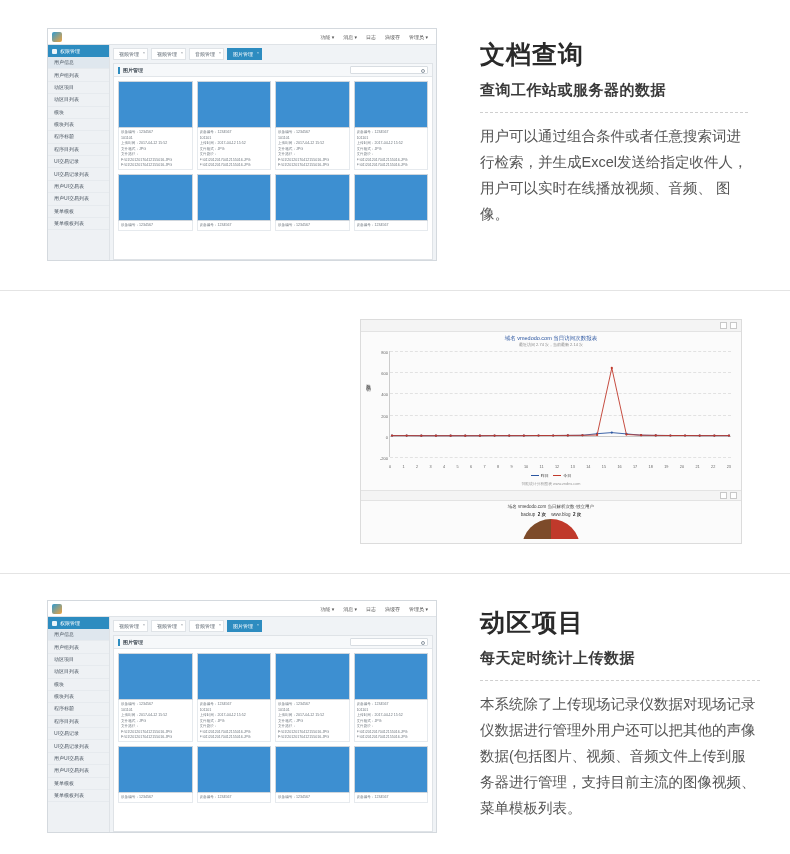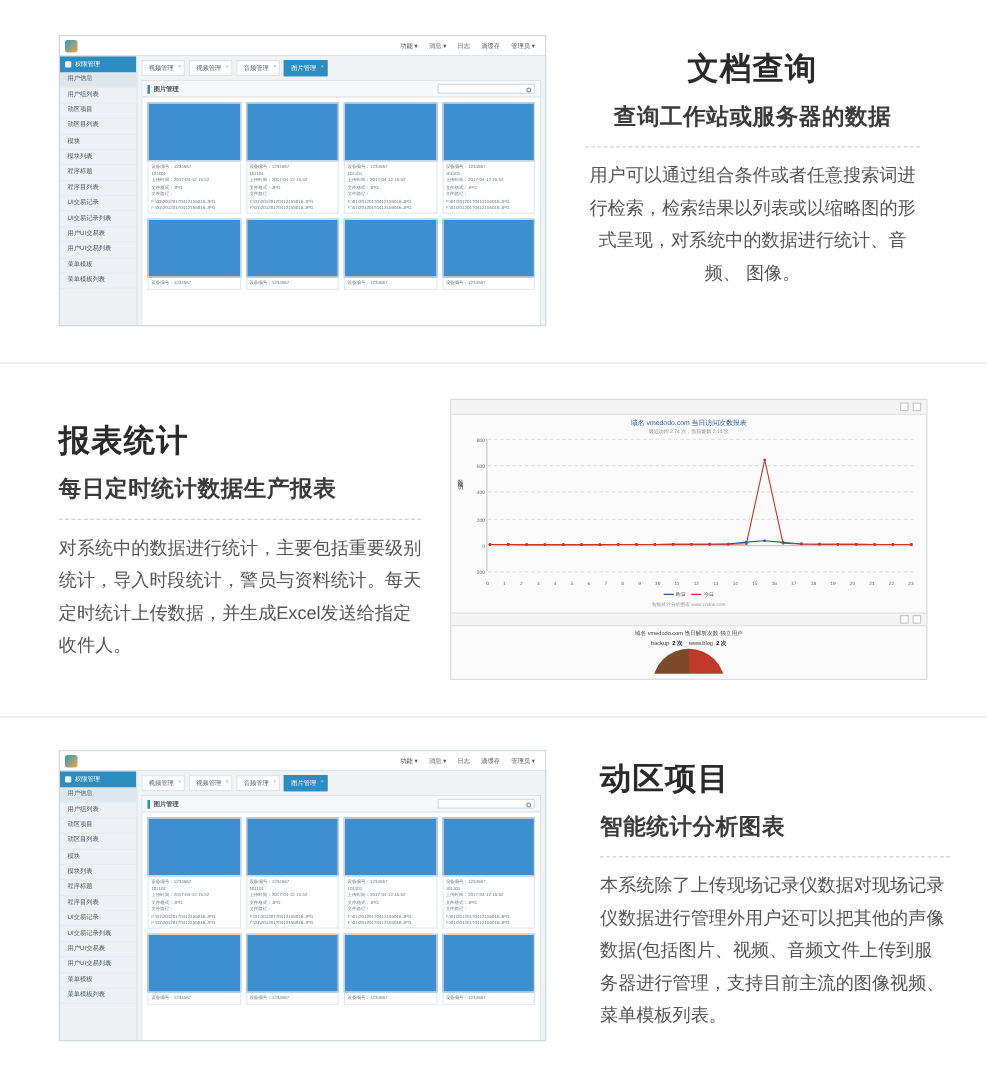--- a/index.html
+++ b/index.html
@@ -149,39 +149,39 @@
   
   .txt-block { }
   .txt-title {
     font-size: 25px;
     font-weight: bold;
     color: #2a2a2a;
     letter-spacing: 1px;
     margin: 0 0 10px 0;
   }
   .txt-sub {
-    font-size: 18px;
+    font-size: 15px;
     font-weight: bold;
     color: #3a3a3a;
     margin: 0 0 10px 0;
     padding-bottom: 12px;
     border-bottom: 1px dashed #cfcfcf;
     letter-spacing: .5px;
   }
   .txt-body {
     font-size: 14.5px;
     line-height: 26px;
     color: #555;
     margin: 0;
   }
 
   
   #sec1 { height: 290px; padding: 26px 0 0 0; }
   #sec1 .app { position:absolute; left: 47px; top: 28px; width: 390px; height: 233px; }
-  #sec1 .txt { position:absolute; left: 468px; top: 38px; width: 268px; text-align: center; }
+  #sec1 .txt { position:absolute; left: 480px; top: 38px; width: 268px; }
 
   
   #sec2 { height: 282px; }
   #sec2 .txt { position:absolute; left: 47px; top: 45px; width: 290px; }
   .chart-win {
     position:absolute; left: 360px; top: 28px; width: 382px; height: 225px;
     background: #fbfbfb; border: 1px solid #dcdcdc;
   }
   .chart-win .cw-head {
     height: 12px; background:#f4f4f4; border-bottom:1px solid #e3e3e3;
@@ -382,32 +382,27 @@
             </div>
           </div>
         </div>
       </div>
     </div>
   </div>
 
   <div class="txt txt-block">
     <h2 class="txt-title">文档查询</h2>
     <h3 class="txt-sub">查询工作站或服务器的数据</h3>
-    <p class="txt-body">用户可以通过组合条件或者任意搜索词进行检索，检索结果以列表或以缩略图的形式呈现，对系统中的数据进行统计、音频、 图像。</p>
+    <p class="txt-body">用户可以通过组合条件或者任意搜索词进行检索，并生成Excel发送给指定收件人，用户可以实时在线播放视频、音频、 图像。</p>
   </div>
 </div>
 
 <div class="divider"></div>
 
 <div class="section" id="sec2">
-  <div class="txt txt-block">
-    <h2 class="txt-title">报表统计</h2>
-    <h3 class="txt-sub">每日定时统计数据生产报表</h3>
-    <p class="txt-body">对系统中的数据进行统计，主要包括重要级别统计，导入时段统计，警员与资料统计。每天定时统计上传数据，并生成Excel发送给指定收件人。</p>
-  </div>
 
   <div class="chart-win">
     <div class="cw-head">
       <span class="cw-btn"></span>
       <span class="cw-btn"></span>
     </div>
     <div class="chart-title">域名 vmedodo.com 当日访问次数报表</div>
     <div class="chart-sub">最近访问 2.74 次，当前最新 2.14 次</div>
 
     <div class="plot-wrap">
@@ -677,16 +672,16 @@
               </div>
             </div>
           </div>
         </div>
       </div>
     </div>
   </div>
 
   <div class="txt txt-block">
     <h2 class="txt-title">动区项目</h2>
-    <h3 class="txt-sub">智能统计分析图表</h3>
+    <h3 class="txt-sub">每天定时统计上传数据</h3>
     <p class="txt-body">本系统除了上传现场记录仪数据对现场记录仪数据进行管理外用户还可以把其他的声像数据(包括图片、视频、音频文件上传到服务器进行管理，支持目前主流的图像视频、菜单模板列表。</p>
   </div>
 </div>
 
 </body></html>

